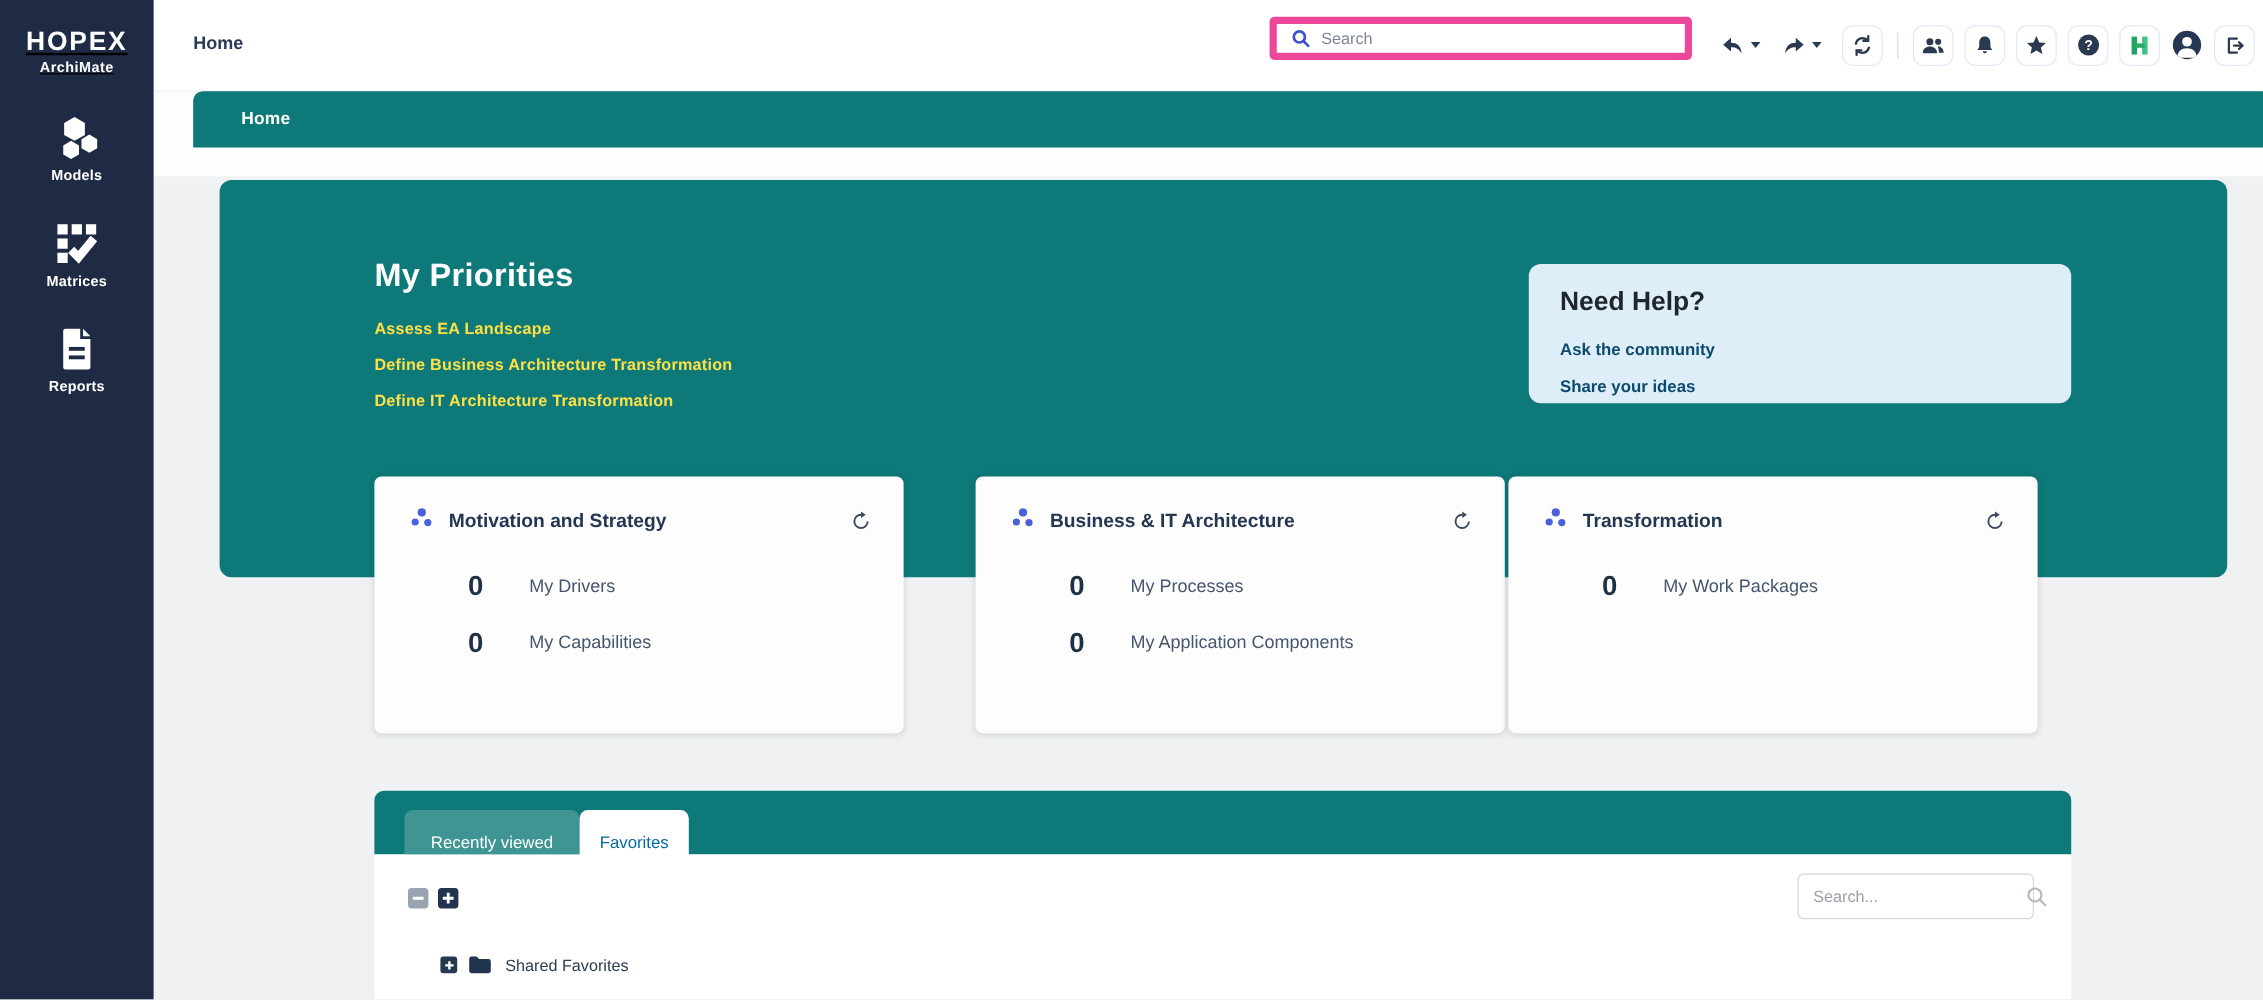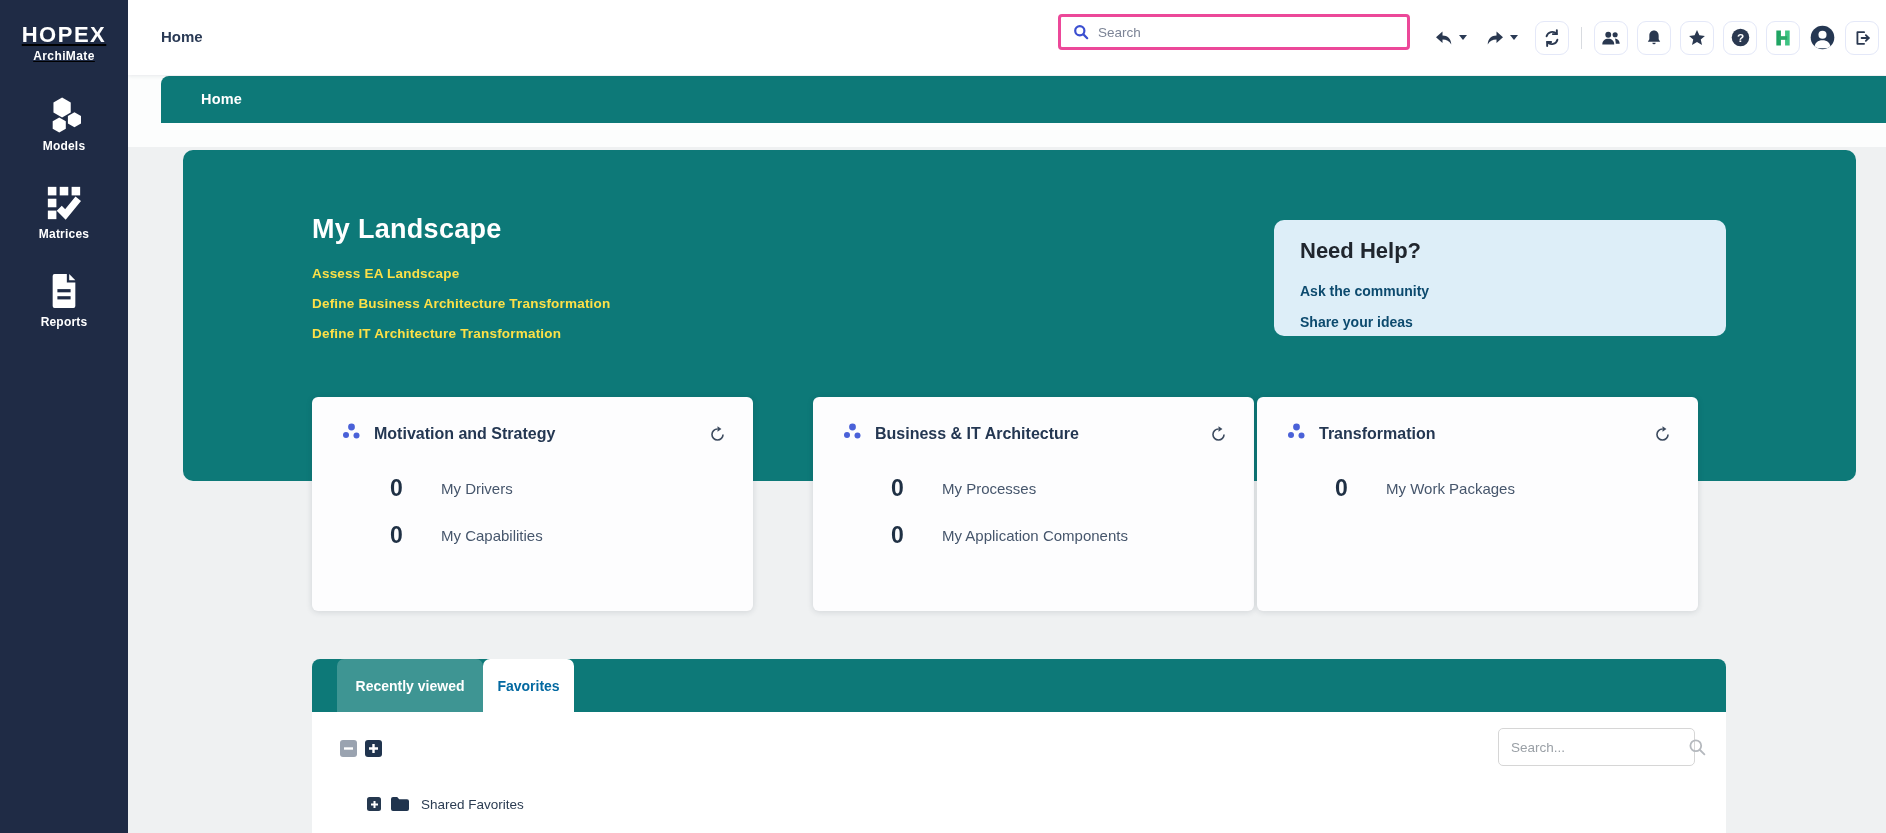--- a/index.html
+++ b/index.html
@@ -16,21 +16,21 @@
   .logo-sub { font-size:12px; font-weight:600; margin-top:1px; letter-spacing:.4px; }
   .nav-item { position:absolute; width:128px; text-align:center; color:#fff; cursor:pointer; }
   .nav-item svg { display:block; margin:0 auto; }
   .nav-label { display:block; font-size:12px; font-weight:700; margin-top:5px; letter-spacing:.2px; }
   .nav-models { top:96px; } .nav-matrices { top:184px; } .nav-reports { top:272px; }
 
   
   .topbar { position:absolute; left:128px; top:0; width:1758px; height:75px; background:#fff;
             box-shadow:0 1px 4px rgba(40,50,70,.10); z-index:4; }
   .breadcrumb { position:absolute; left:33px; top:28px; font-size:15px; font-weight:700; color:#2a3a55; }
-  .search { position:absolute; left:930px; top:14px; width:352px; height:36px; border:3px solid #ec4899;
+  .search { position:absolute; left:930px; top:14px; width:352px; height:36px; border:6px solid #ec4899;
             border-radius:4px; background:#fff; display:flex; align-items:center; padding:0 12px; gap:9px; }
   .search input { border:none; outline:none; flex:1; font-size:13.5px; color:#333; font-family:inherit; background:transparent; }
   .search input::placeholder { color:#7c8496; }
   .toolbar { position:absolute; right:7px; top:0; height:75px; display:flex; align-items:center; gap:9px; color:#2a3850; }
   .tool-plain { display:flex; align-items:center; cursor:pointer; color:#2a3850; }
   .icon-box { width:34px; height:34px; border:1px solid #e4e8f8; border-radius:9px; background:#fff;
               display:flex; align-items:center; justify-content:center; color:#2a3850; cursor:pointer; }
   .caret { width:0; height:0; border-left:4px solid transparent; border-right:4px solid transparent;
            border-top:5px solid #2a3a55; margin-left:4px; }
   .vsep { width:1px; height:22px; background:#d8dbe0; margin:0 3px; }
@@ -64,22 +64,22 @@
   .card-title { font-size:16px; font-weight:700; color:#243752; flex:1; }
   .card-refresh { color:#3c4a5e; cursor:pointer; display:flex; }
   .card-row { position:absolute; left:78px; height:30px; display:flex; align-items:center; }
   .card-row.r1 { top:76px; } .card-row.r2 { top:123px; }
   .count { font-size:23px; font-weight:700; color:#1f3044; min-width:28px; }
   .row-label { font-size:15px; color:#46566c; margin-left:23px; cursor:pointer; }
 
   
   .tabbar { position:absolute; left:312px; top:659px; width:1414px; height:53px; background:#0d7978;
             border-radius:8px 8px 0 0; z-index:2; }
-  .tab { position:absolute; top:0; height:53px; display:flex; align-items:center; justify-content:center;
-         font-size:14px; font-weight:700; border-radius:7px 7px 0 0; cursor:pointer; }
+  .tab { position:absolute; top:16px; height:53px; display:flex; align-items:center; justify-content:center;
+         font-size:14px; font-weight:400; border-radius:7px 7px 0 0; cursor:pointer; }
   .tab-recent { left:25px; width:146px; background:#3e9593; color:#fff; }
   .tab-fav { left:171px; width:91px; background:#fff; color:#0369a1; height:54px; }
 
   
   .panel { position:absolute; left:312px; top:712px; width:1414px; height:121px; background:#fff; z-index:2; }
   .tree-controls { position:absolute; left:28px; top:28px; display:flex; gap:8px; }
   .sq { width:17px; height:17px; border-radius:3px; display:flex; align-items:center; justify-content:center; cursor:pointer; }
   .sq-minus { background:#9aa3b0; } .sq-plus { background:#20344e; }
   .tree-node { position:absolute; left:55px; top:84px; display:flex; align-items:center; cursor:pointer; }
   .node-expand { width:14px; height:14px; background:#25384f; border-radius:2.5px;
@@ -228,21 +228,21 @@
   </div>
 </div>
 
 <div class="content-topwhite"></div>
 
 <div class="strip">
   <div class="strip-label">Home</div>
 </div>
 
 <div class="hero">
-  <div class="hero-title">My Landscape</div>
+  <div class="hero-title">My Priorities</div>
   <div class="hero-links">
     <a class="hero-link">Assess EA Landscape</a>
     <a class="hero-link">Define Business Architecture Transformation</a>
     <a class="hero-link">Define IT Architecture Transformation</a>
   </div>
 
   <div class="help-card">
     <div class="help-title">Need Help?</div>
     <a class="help-link">Ask the community</a>
     <a class="help-link">Share your ideas</a>

